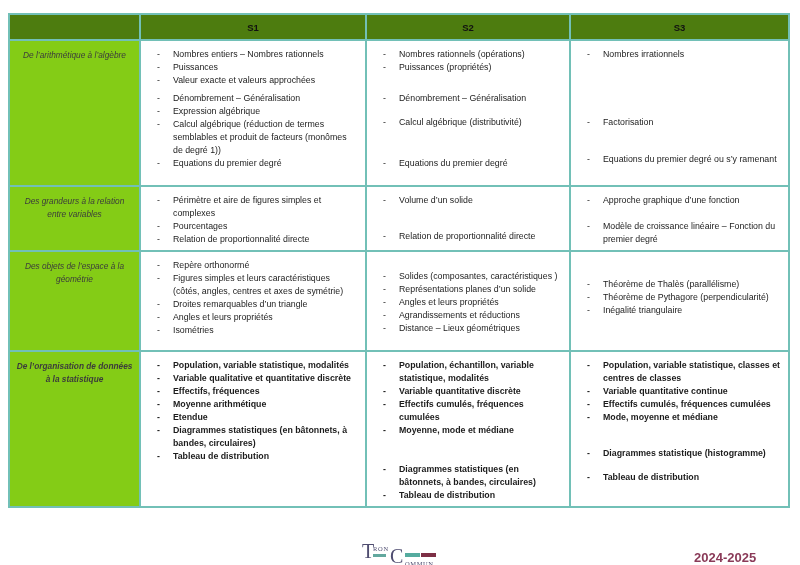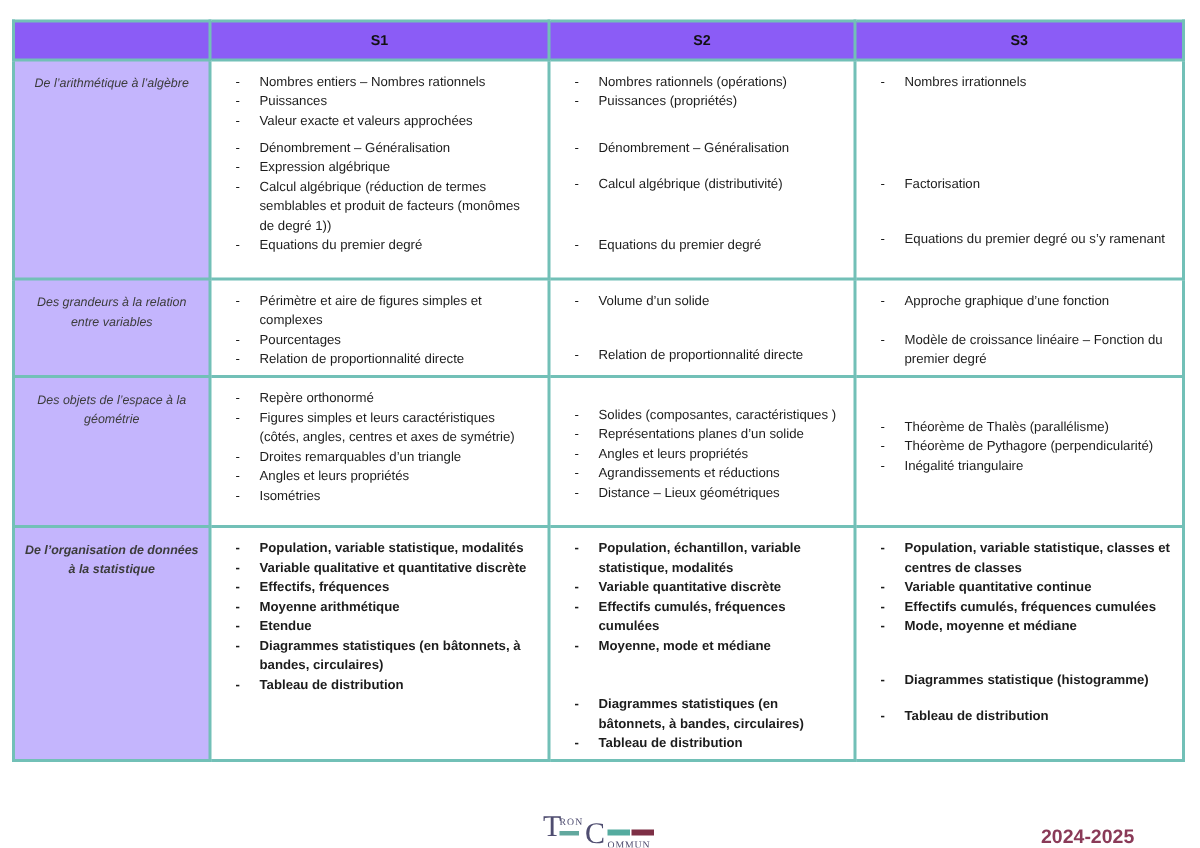--- a/index.html
+++ b/index.html
@@ -15,26 +15,26 @@
     font-size:12.3px; font-weight:bold; font-style:italic;
     color:#2fada5; letter-spacing:0.2px;
   }
 
   table.prog {
     border-collapse:collapse; table-layout:fixed;
     margin:13px 0 0 8px; width:780px;
   }
   table.prog th, table.prog td { border:2px solid #72c0b7; vertical-align:top; }
   table.prog th {
-    background:#8b5cf6; height:22px;
+    background:#4d7c0f; height:22px;
     font-size:9.5px; font-weight:bold; color:#111;
     text-align:center; vertical-align:middle;
   }
   td.domain-cell {
-    background:#c4b5fd; font-style:italic; color:#3c3c3c;
+    background:#84cc16; font-style:italic; color:#3c3c3c;
     text-align:center; padding:8px 6px 4px 6px;
     font-size:8.3px; line-height:13px;
   }
   td.content-cell {
     background:#ffffff; padding:7px 8px 4px 10px;
     font-size:8.8px; line-height:13px; color:#1c1c1c;
   }
   tr.row-0 { height:146px; }
   tr.row-1 { height:65px; }
   tr.row-2 { height:100px; }

